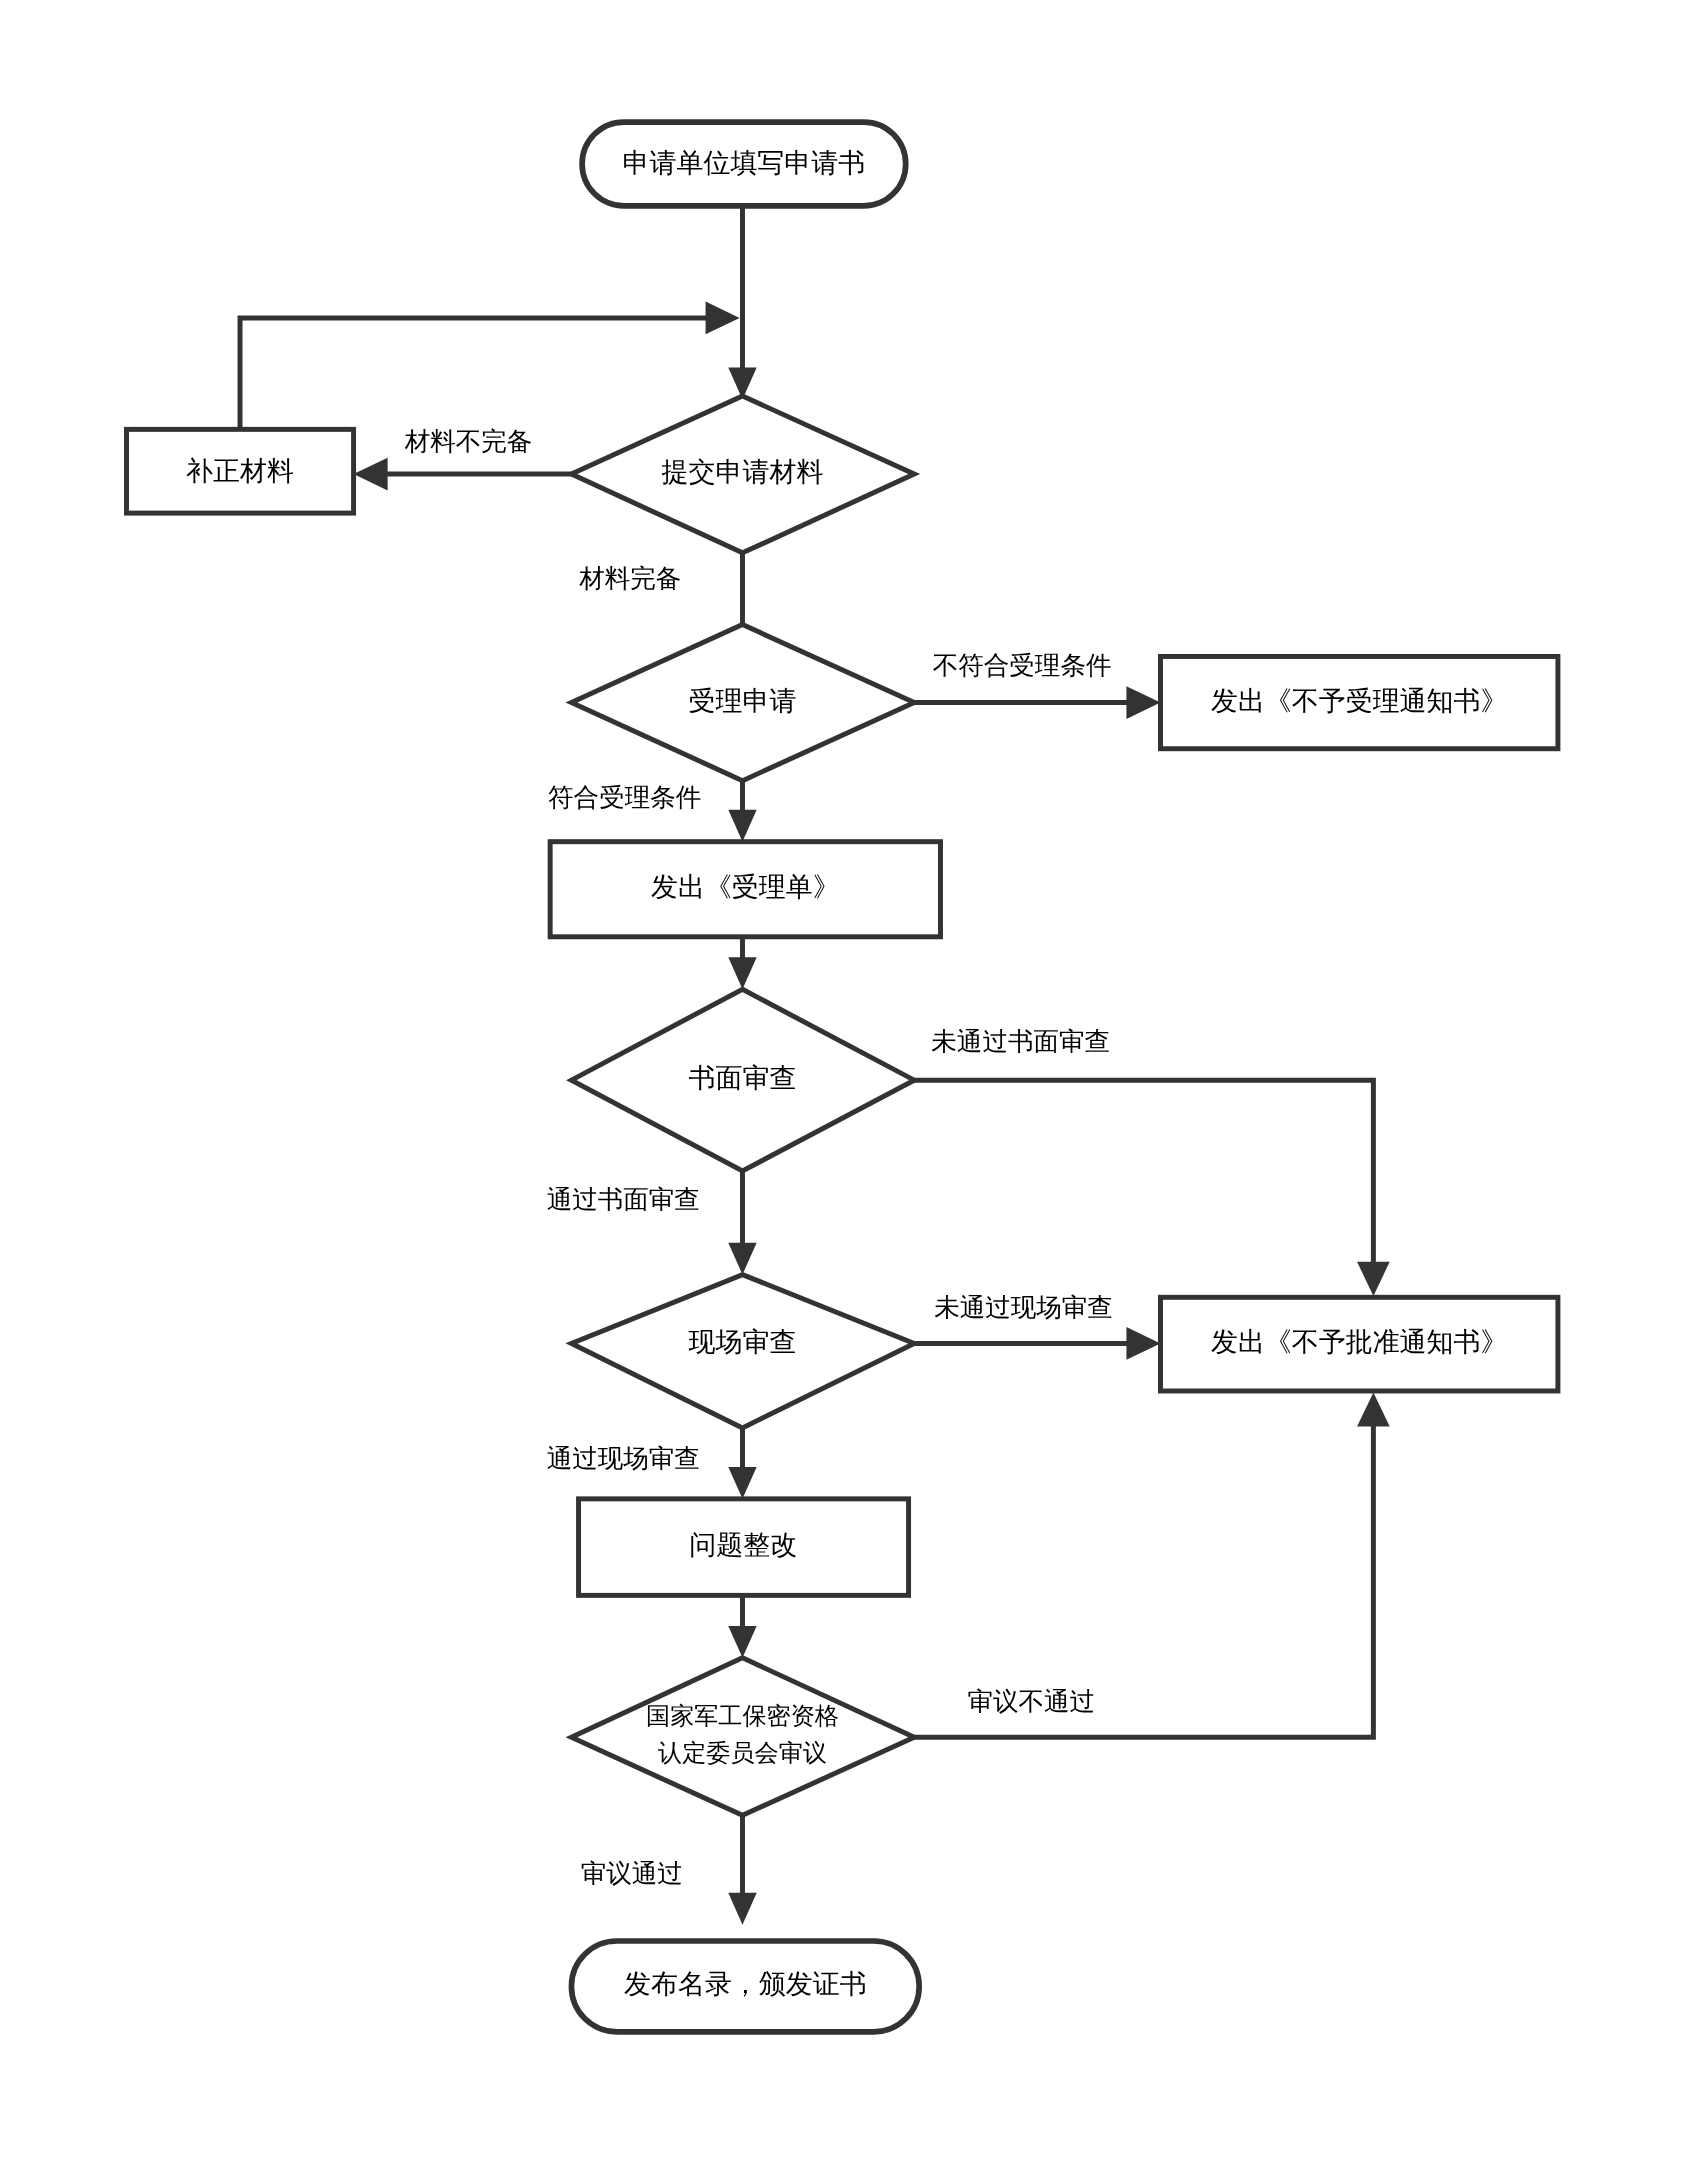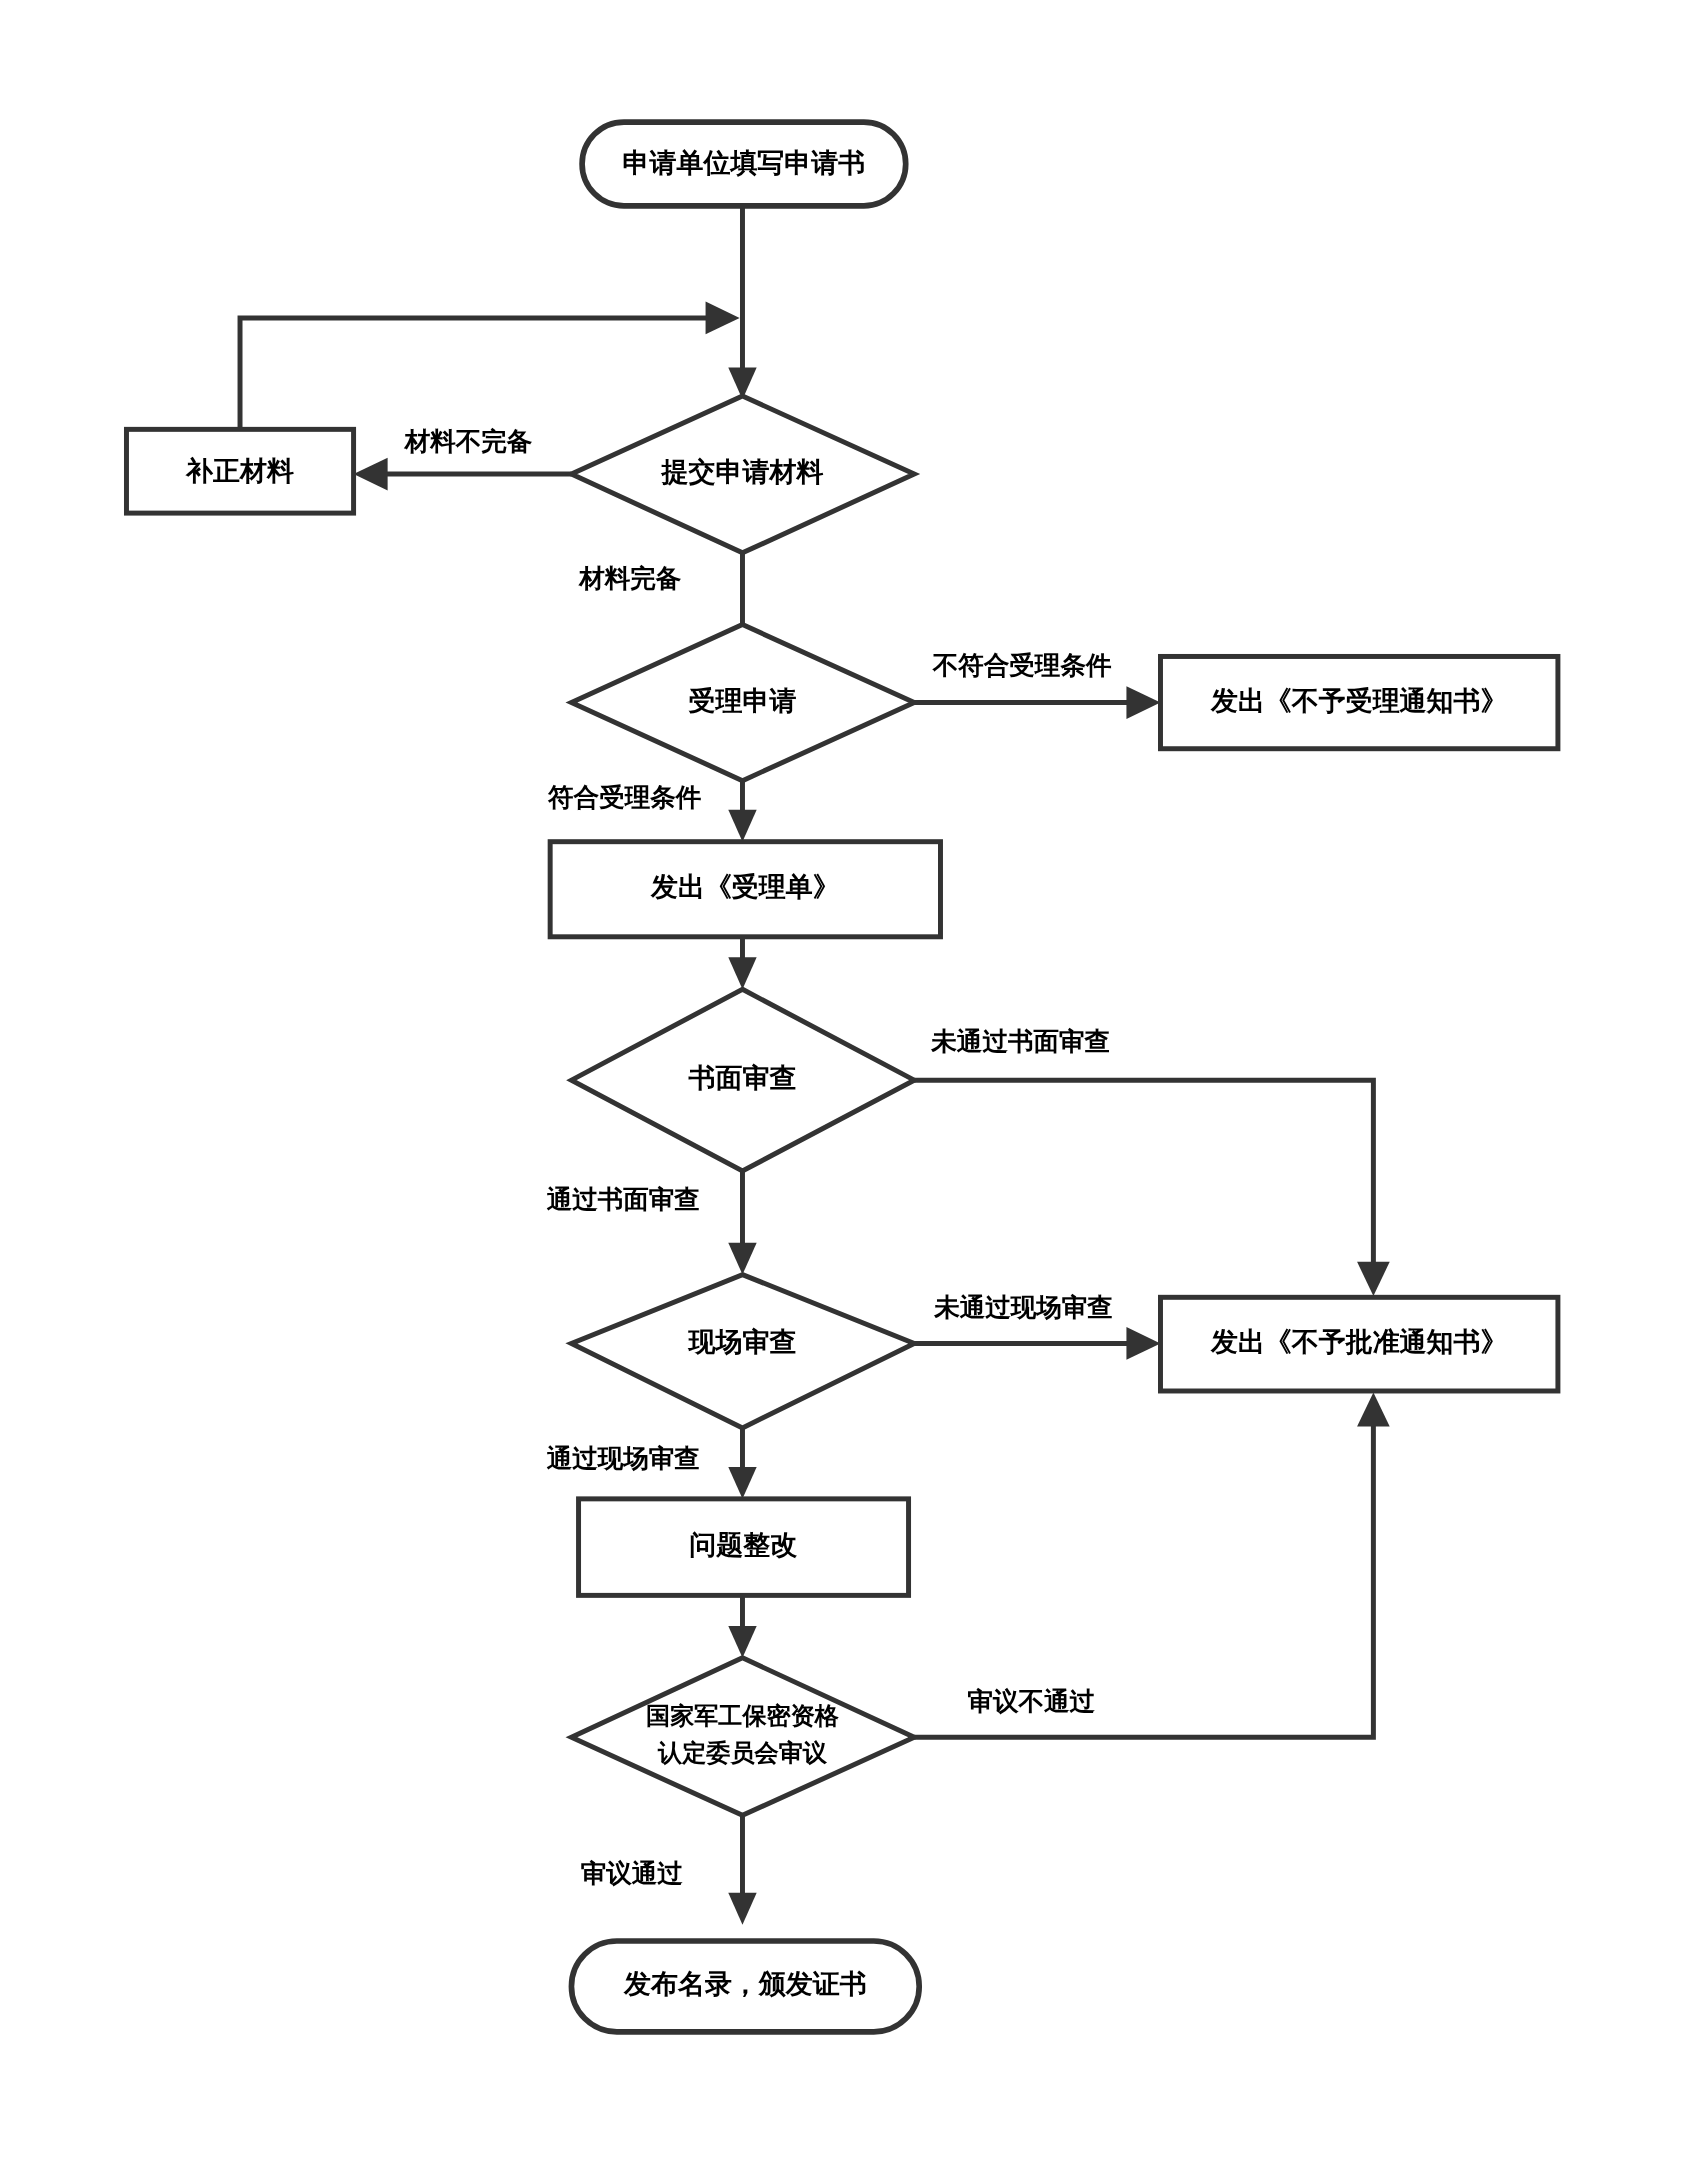--- a/index.html
+++ b/index.html
@@ -11,21 +11,20 @@
     width: 1700px;
     height: 2161px;
     font-family: "Liberation Sans", "DejaVu Sans", sans-serif;
     overflow: hidden;
   }
   #flowchart-root {
     position: relative;
     width: 1700px;
     height: 2161px;
     background: #ffffff;
-    font-weight: bold;
   }
   svg#flow-svg {
     display: block;
     width: 1700px;
     height: 2161px;
   }
   .node-shape {
     fill: #ffffff;
     stroke: #333333;
     stroke-width: 7;

